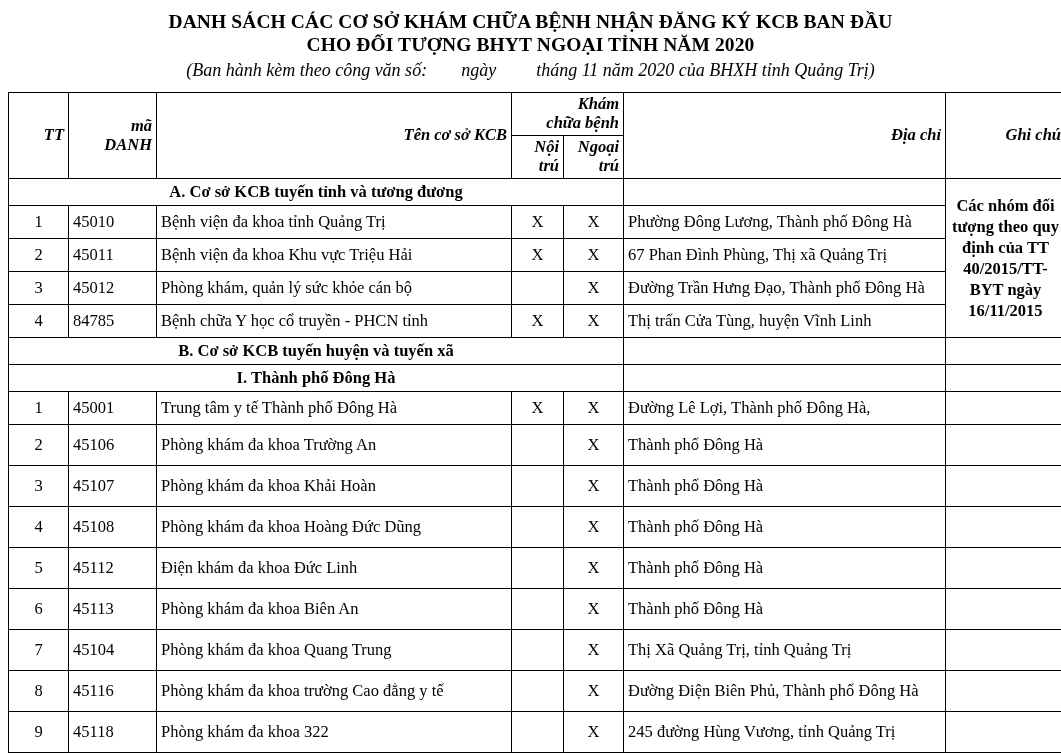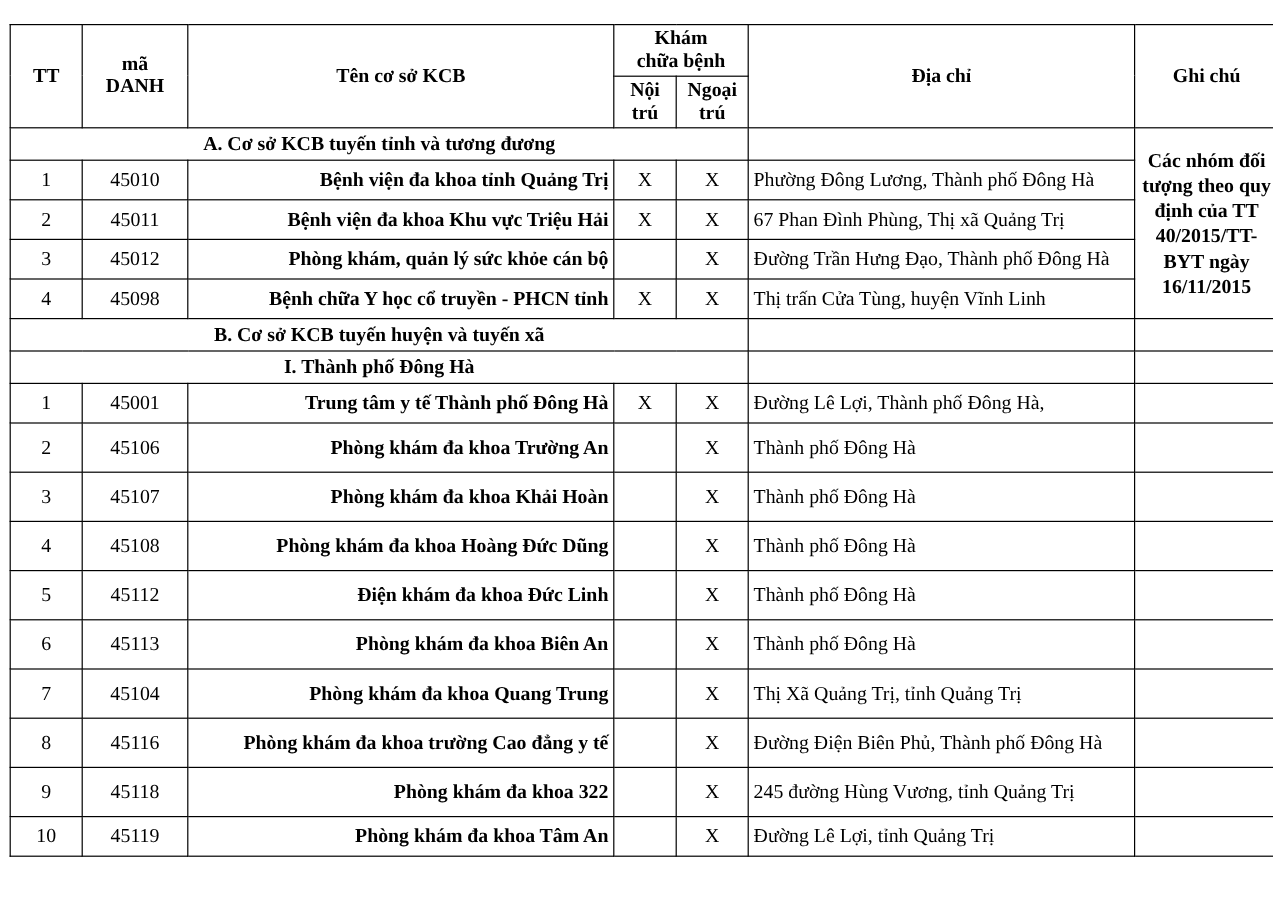--- a/index.html
+++ b/index.html
@@ -44,37 +44,38 @@
     table-layout: fixed;
   }
   table.main td, table.main th {
     border: 1px solid #000000;
     padding: 2px 4px;
     font-size: 16.5px;
     vertical-align: middle;
   }
   
   thead th {
-    text-align: center;
+    text-align: right;
     font-weight: bold;
     font-size: 17px;
     line-height: 1.15;
+    font-style: italic;
   }
   th.h-tt { width: 60px; margin-left: 27px; }
   th.h-ma { width: 88px; }
   th.h-ten { width: 355px; }
   th.h-kcb { width: 112px; }
   th.h-noi { width: 52px; }
   th.h-ngoai { width: 60px; }
   th.h-diachi { width: 322px; }
   th.h-ghichu { width: 120px; }
 
   td.c-tt { text-align: center; width: 60px; }
-  td.c-ma { text-align: center; width: 88px; }
-  td.c-ten { text-align: right; padding-left: 10px; width: 355px; font-weight: bold; }
+  td.c-ma { width: 88px; }
+  td.c-ten { text-align: left; padding-left: 10px; width: 355px; }
   td.c-noi { text-align: center; width: 52px; }
   td.c-ngoai { text-align: center; width: 60px; }
   td.c-diachi { text-align: left; padding-left: 8px; width: 322px; margin-top: 10px; }
   td.c-ghichu { text-align: center; width: 120px; }
 
   tr.section td {
     font-weight: bold;
     text-align: center;
     padding: 3px 4px;
   }
@@ -86,20 +87,25 @@
   }
   td.tall { height: 36px; }
   td.short { height: 28px; }
 </style>
 </head>
 <body>
 
 <div class="page">
 
   <div class="title-block">
+    <div class="title-line">DANH SÁCH CÁC CƠ SỞ KHÁM CHỮA BỆNH NHẬN ĐĂNG KÝ KCB BAN ĐẦU</div>
+    <div class="title-line">CHO ĐỐI TƯỢNG BHYT NGOẠI TỈNH NĂM 2020</div>
+    <div class="subtitle-line">
+      <span>(Ban hành kèm theo công văn số:</span><span class="sp1"></span><span>ngày</span><span class="sp2"></span><span>tháng 11 năm 2020 của BHXH tỉnh Quảng Trị)</span>
+    </div>
   </div>
 
   <table class="main">
     <colgroup>
       <col style="width:60px">
         <col style="width:88px">
         <col style="width:355px">
       <col style="width:52px">
         <col style="width:60px">
         <col style="width:322px">
@@ -158,21 +164,21 @@
       <tr>
         <td class="c-tt short">3</td>
         <td class="c-ma">45012</td>
         <td class="c-ten">Phòng khám, quản lý sức khỏe cán bộ</td>
         <td class="c-noi"></td>
         <td class="c-ngoai">X</td>
         <td class="c-diachi">Đường Trần Hưng Đạo, Thành phố Đông Hà</td>
       </tr>
       <tr>
         <td class="c-tt short">4</td>
-        <td class="c-ma">45098</td>
+        <td class="c-ma">84785</td>
         <td class="c-ten">Bệnh chữa Y học cổ truyền - PHCN tỉnh</td>
         <td class="c-noi">X</td>
         <td class="c-ngoai">X</td>
         <td class="c-diachi">Thị trấn Cửa Tùng, huyện Vĩnh Linh</td>
       </tr>
 
       <tr class="section">
         <td colspan="5">B. Cơ sở KCB tuyến huyện và tuyến xã</td>
         <td></td>
         <td></td>

